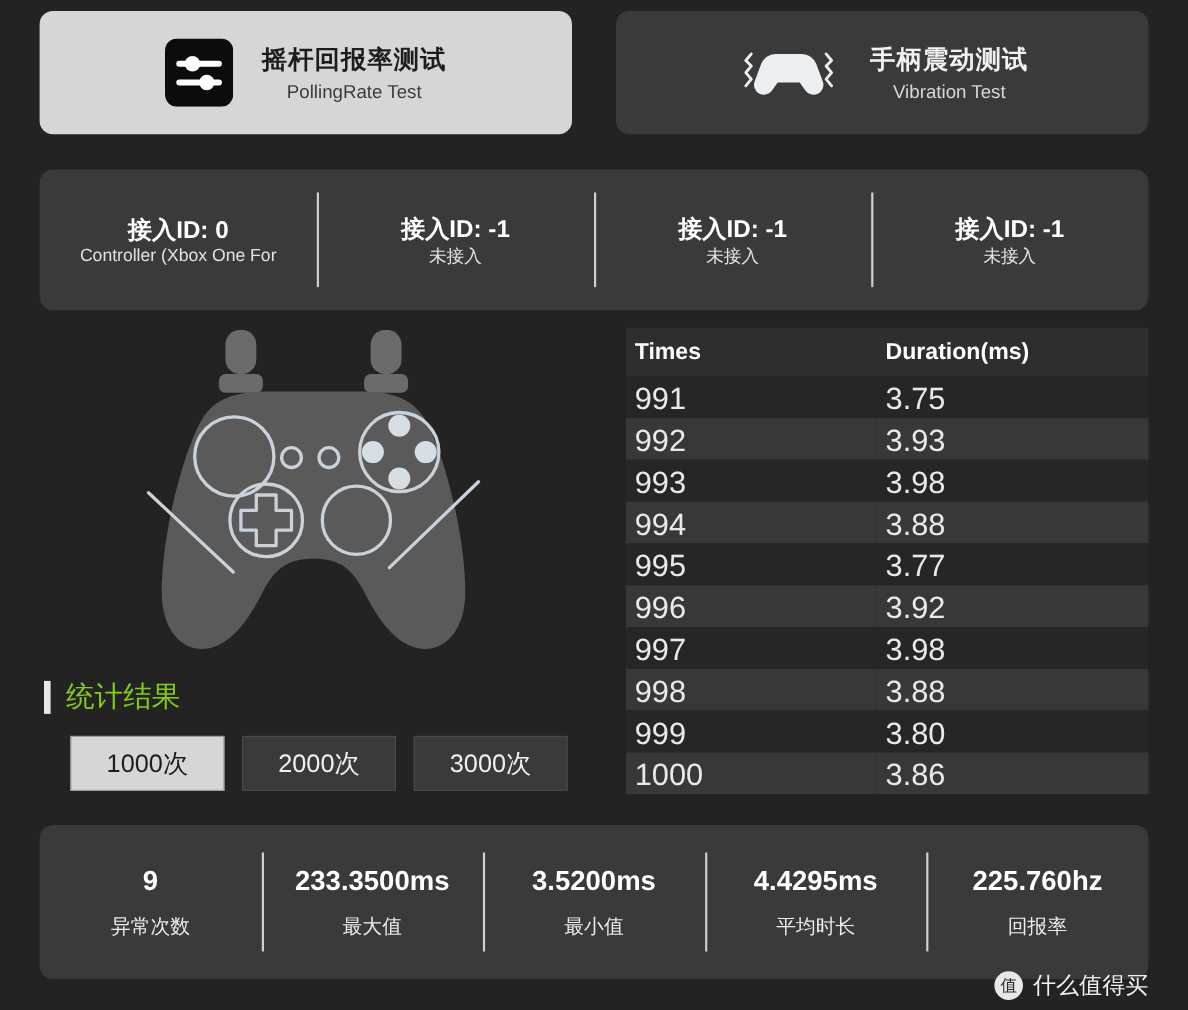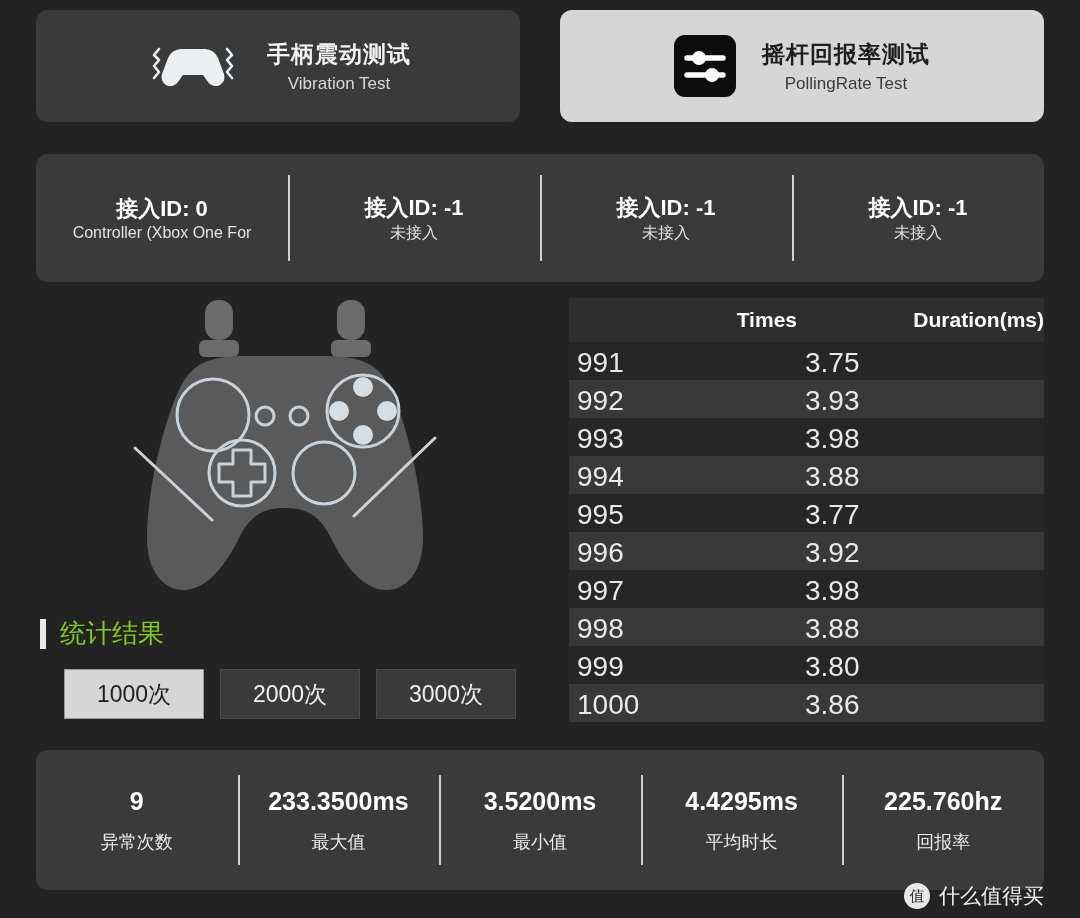--- a/index.html
+++ b/index.html
@@ -158,21 +158,21 @@
   
   .table {
     width: 100%;
     border-collapse: collapse;
   }
   .table th {
     background: #2e2e2e;
     color: #ffffff;
     font-size: 21px;
     font-weight: bold;
-    text-align: right;
+    text-align: left;
     padding: 10px 0 10px 8px;
     height: 44px;
   }
   .table td {
     font-size: 28px;
     color: #e9e9e9;
     padding: 5px 0 1px 8px;
     height: 37px;
   }
   .table tbody tr:nth-child(odd)  td { background: #262626; }
@@ -243,20 +243,38 @@
     font-size: 21px;
     color: #efefef;
   }
 </style>
 </head>
 <body>
 
 <div class="app">
 
   <div class="tabs">
+
+    <div class="tab active">
+      <span class="tab-icon">
+        <svg width="62" height="62" viewBox="0 0 62 62">
+          <rect x="0" y="0" width="62" height="62" rx="11" fill="#0c0c0c"></rect>
+          <g stroke="#ffffff" stroke-width="5.5" stroke-linecap="round">
+            <line x1="13" y1="23" x2="49" y2="23"></line>
+            <line x1="13" y1="40" x2="49" y2="40"></line>
+          </g>
+          <circle cx="25" cy="23" r="7" fill="#ffffff"></circle>
+          <circle cx="38" cy="40" r="7" fill="#ffffff"></circle>
+        </svg>
+      </span>
+      <span class="tab-text">
+        <span class="tab-title-cn">摇杆回报率测试</span>
+        <span class="tab-title-en">PollingRate Test</span>
+      </span>
+    </div>
 
     <div class="tab">
       <span class="tab-icon">
         <svg width="96" height="62" viewBox="0 0 96 62">
           <g fill="#eceff1">
             <path d="M36 14 h24 a14 14 0 0 1 13 9 l6 16 a9 9 0 0 1 -16 8 l-5 -7 h-20 l-5 7 a9 9 0 0 1 -16 -8 l6 -16 a14 14 0 0 1 13 -9 z"></path>
             <rect x="30" y="23" width="14" height="4.6" rx="1.4"></rect>
             <rect x="34.7" y="18.3" width="4.6" height="14" rx="1.4"></rect>
             <circle cx="60" cy="22.5" r="3.1"></circle>
             <circle cx="54" cy="31.5" r="3.1"></circle>
@@ -266,38 +284,20 @@
             <polyline points="82,14 87,20 82,25 87,31 82,37 87,43"></polyline>
           </g>
         </svg>
       </span>
       <span class="tab-text">
         <span class="tab-title-cn">手柄震动测试</span>
         <span class="tab-title-en">Vibration Test</span>
       </span>
     </div>
 
-    <div class="tab active">
-      <span class="tab-icon">
-        <svg width="62" height="62" viewBox="0 0 62 62">
-          <rect x="0" y="0" width="62" height="62" rx="11" fill="#0c0c0c"></rect>
-          <g stroke="#ffffff" stroke-width="5.5" stroke-linecap="round">
-            <line x1="13" y1="23" x2="49" y2="23"></line>
-            <line x1="13" y1="40" x2="49" y2="40"></line>
-          </g>
-          <circle cx="25" cy="23" r="7" fill="#ffffff"></circle>
-          <circle cx="38" cy="40" r="7" fill="#ffffff"></circle>
-        </svg>
-      </span>
-      <span class="tab-text">
-        <span class="tab-title-cn">摇杆回报率测试</span>
-        <span class="tab-title-en">PollingRate Test</span>
-      </span>
-    </div>
-
   </div>
 
   <div class="id-bar">
     <div class="id-cell">
       <span class="id-title">接入ID: 0</span>
       <span class="id-sub">Controller (Xbox One For</span>
     </div>
     <div class="id-cell">
       <span class="id-title">接入ID: -1</span>
       <span class="id-sub">未接入</span>

